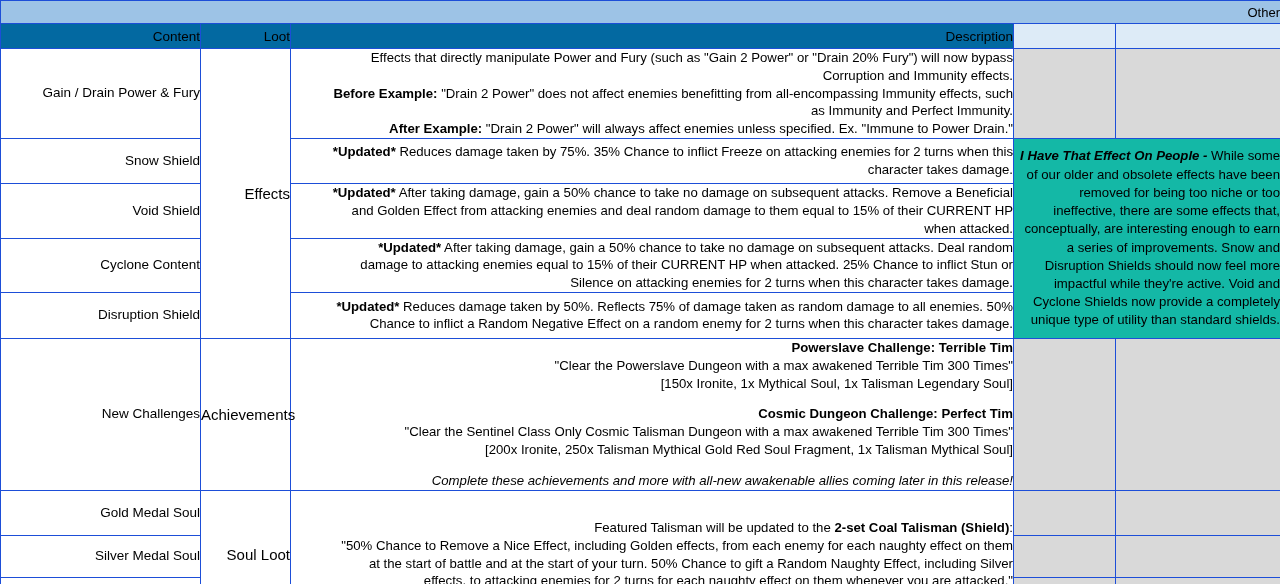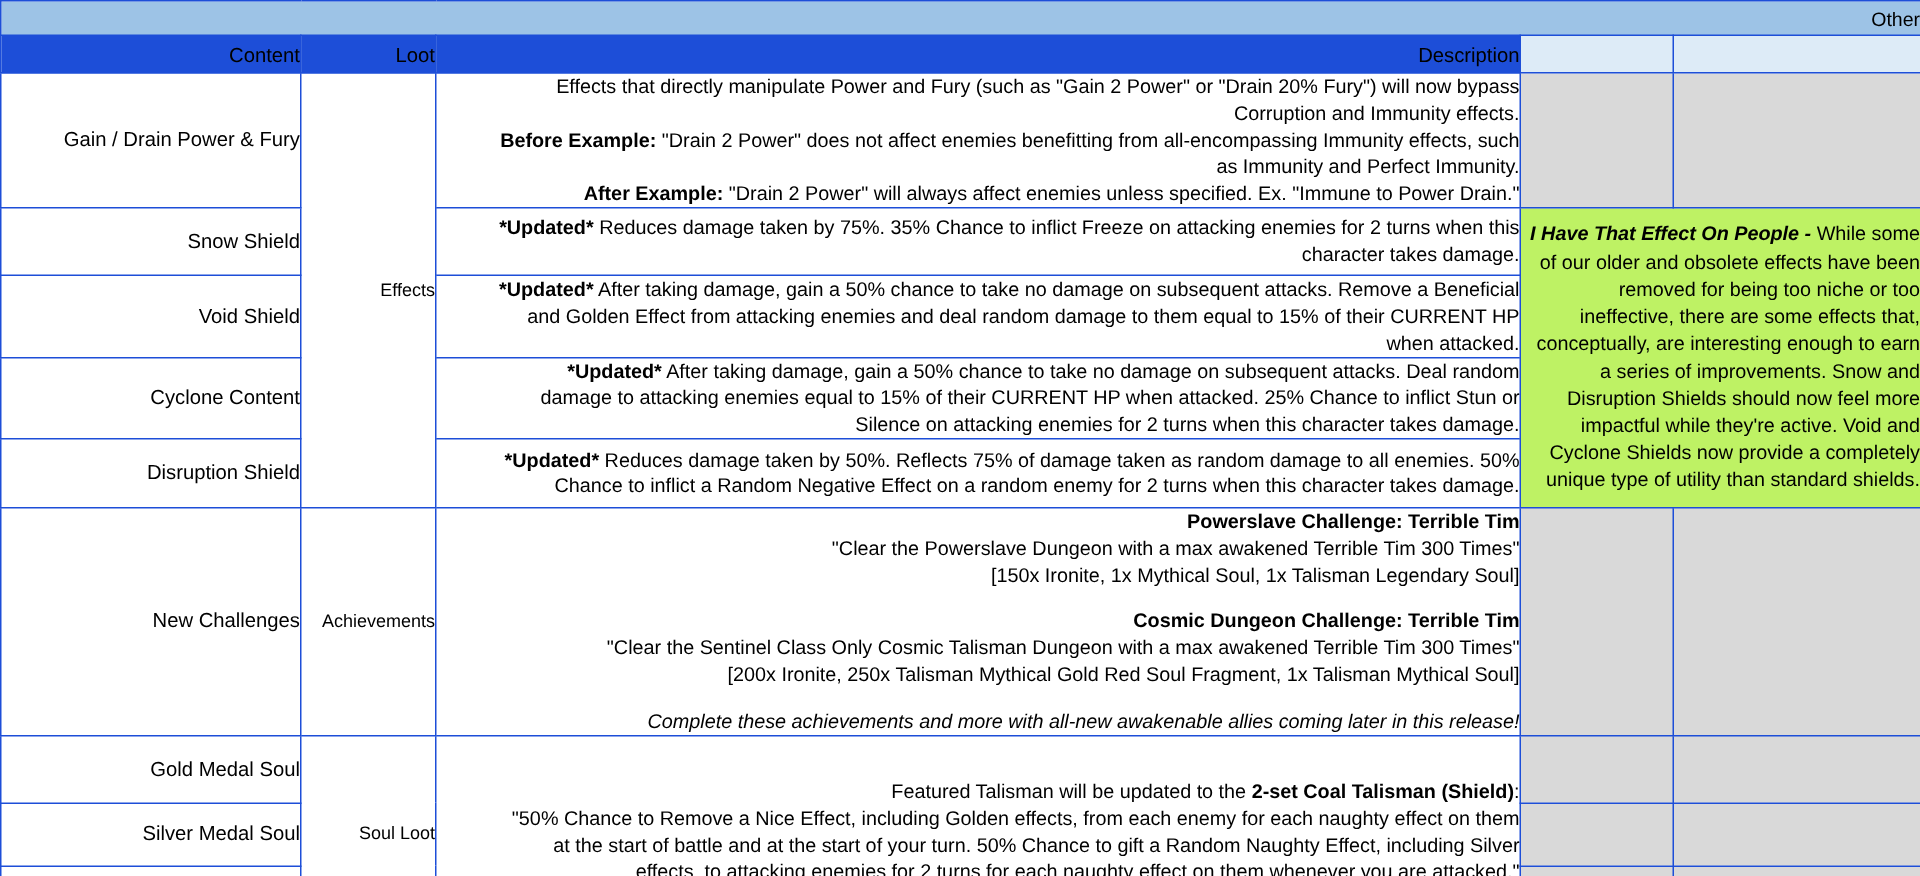--- a/index.html
+++ b/index.html
@@ -36,21 +36,21 @@
   .title-row td {
     background: #9dc3e6;
     border: 1px solid #2f4a63;
     border-bottom: 1px solid #1f3142;
     text-align: center;
     height: 22px;
     font-size: 13px;
     color: #000;
   }
   .colhead td {
-    background: #1d4ed8;
+    background: #0369a1;
     border-left: 1px solid #4a6e8f;
     border-right: 1px solid #4a6e8f;
     border-top: 1px solid #1f3142;
     border-bottom: 2px solid #1f3142;
     text-align: center;
     height: 24px;
     font-size: 13.5px;
     font-weight: bold;
   }
   .colhead td.blank {
@@ -60,42 +60,42 @@
   td.content-cell {
     text-align: center;
     font-size: 13.5px;
     border-left: 1px solid #000000;
     border-right: 1px solid #d4d4d4;
     padding: 3px 6px;
     line-height: 1.35;
   }
   td.type-cell {
     text-align: center;
-    font-size: 12px;
+    font-size: 15px;
     border-left: 1px solid #d4d4d4;
     border-right: 1px solid #d4d4d4;
     padding: 3px 4px;
   }
   td.desc-cell {
     text-align: center;
     font-size: 13.2px;
     line-height: 1.35;
     padding: 4px 7px;
     border-left: 1px solid #d4d4d4;
     border-right: 1px solid #bfbfbf;
   }
   td.gray-cell {
     background: #d9d9d9;
     border-left: 1px solid #d9d9d9;
     border-right: 1px solid #d9d9d9;
     border-top: 1px solid #d9d9d9;
     border-bottom: 1px solid #d9d9d9;
   }
   td.note-cell {
-    background: #bef264;
+    background: #14b8a6;
     border: 1px solid #bfbfbf;
     border-left: 1px solid #d4d4d4;
     padding: 7px 9px 8px 9px;
     vertical-align: top;
     text-align: center;
     font-size: 13.2px;
     line-height: 1.38;
   }
   .last-row td.content-cell,
   .last-row td.type-cell,
@@ -179,21 +179,21 @@
     </tr>
 
     <tr>
       <td class="content-cell" style="height:143px">New Challenges</td>
       <td class="type-cell">Achievements</td>
       <td class="desc-cell">
         <span class="blk bold ul">Powerslave Challenge: Terrible Tim</span>
         <span class="blk">"Clear the Powerslave Dungeon with a max awakened Terrible Tim 300 Times"</span>
         <span class="blk">[150x Ironite, 1x Mythical Soul, 1x Talisman Legendary Soul]</span>
         <span class="spacer"></span>
-        <span class="blk bold ul">Cosmic Dungeon Challenge: Terrible Tim</span>
+        <span class="blk bold ul">Cosmic Dungeon Challenge: Perfect Tim</span>
         <span class="blk">"Clear the Sentinel Class Only Cosmic Talisman Dungeon with a max awakened Terrible Tim 300 Times"</span>
         <span class="blk">[200x Ironite, 250x Talisman Mythical Gold Red Soul Fragment, 1x Talisman Mythical Soul]</span>
         <span class="spacer"></span>
         <span class="blk ital">Complete these achievements and more with all-new awakenable allies coming later in this release!</span>
       </td>
       <td class="gray-cell"></td>
       <td class="gray-cell"></td>
     </tr>
 
     <tr>

